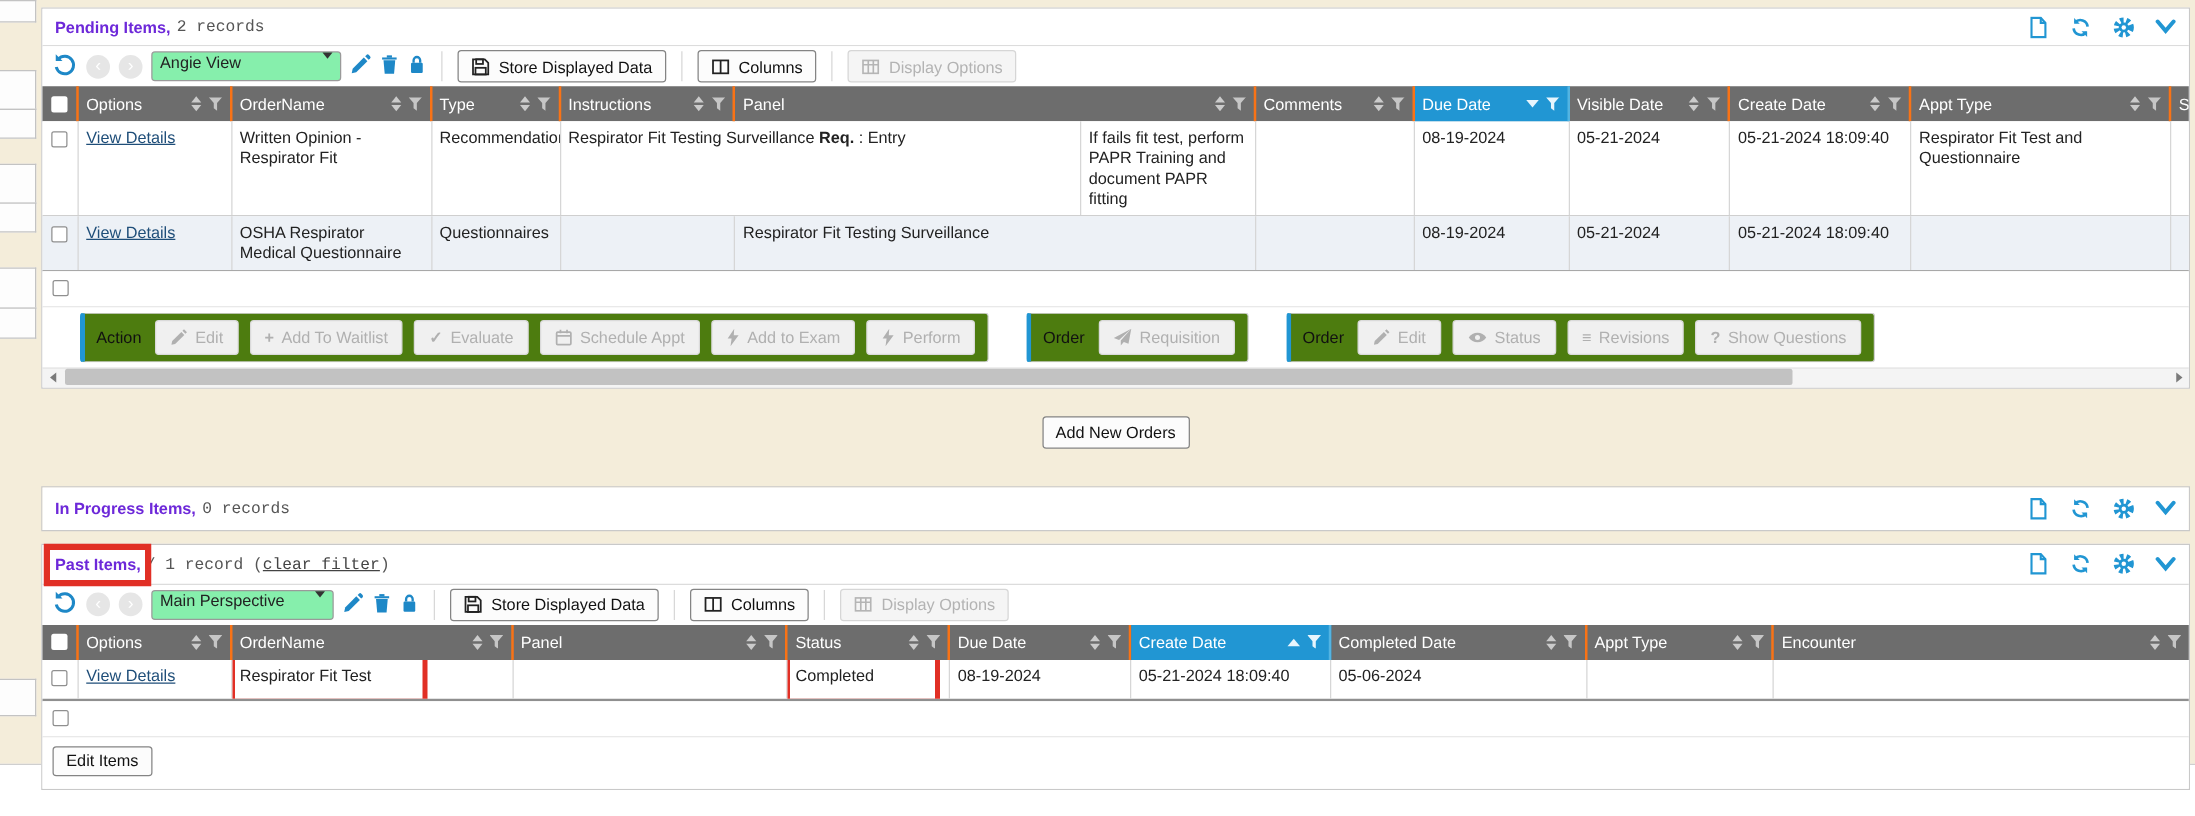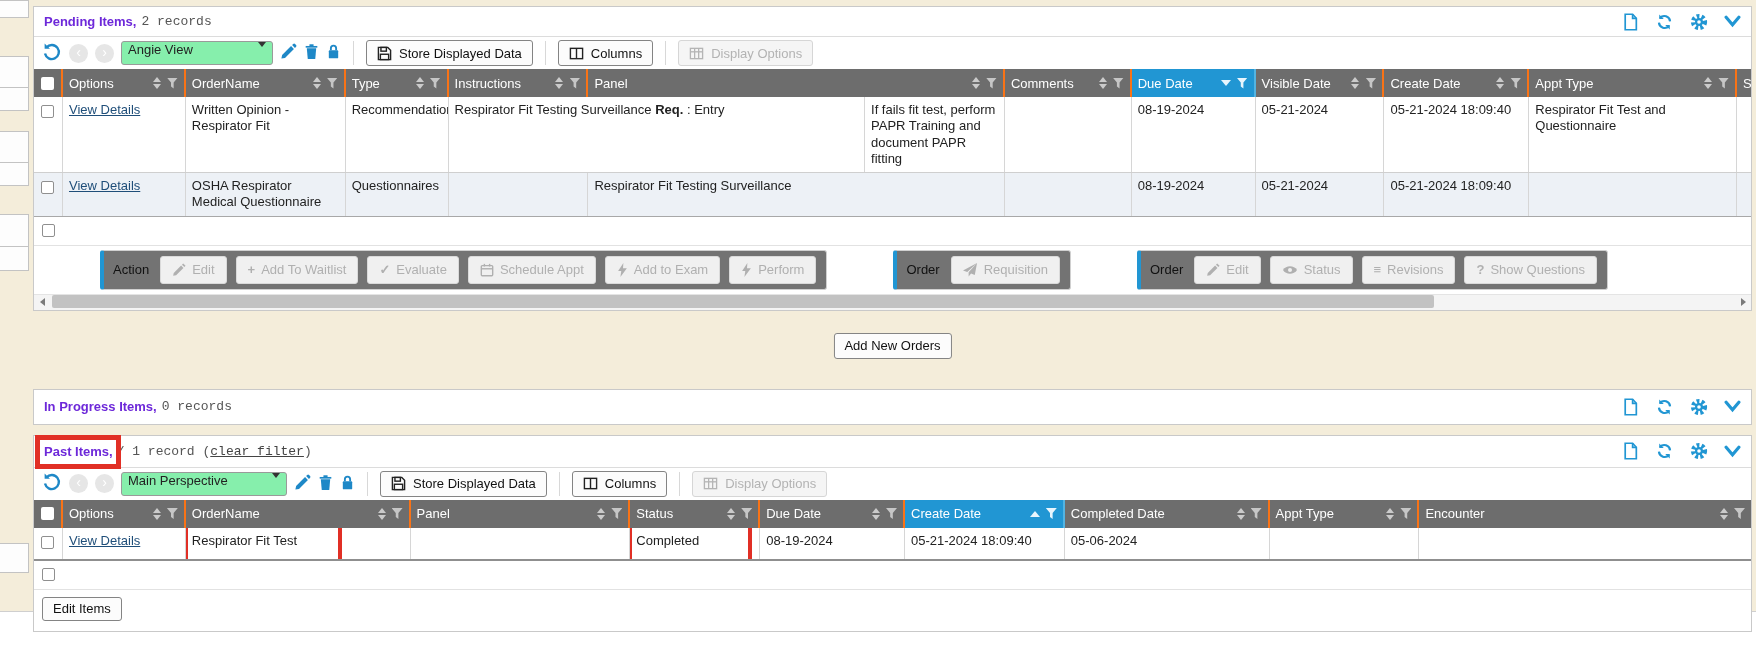--- a/index.html
+++ b/index.html
@@ -80,21 +80,21 @@
 
   .cb { width:13px; height:13px; background:#fff; border:1px solid #8f8f8f; border-radius:2px; display:inline-block; cursor:pointer; }
   .cb-solid { width:13px; height:13px; background:#fff; border-radius:2px; display:inline-block; cursor:pointer; }
 
   .cb-row { height:29px; display:flex; align-items:center; padding-left:8px; border-bottom:1px solid #e2e2e2; background:#fff; }
 
   .action-bar { display:flex; align-items:center; gap:30px; padding:6px 8px 6px 30px; background:#fff; height:48px; }
   .agroup {
     display:flex; align-items:center; gap:9px; height:40px;
     border:1px solid #d0d0d0; border-left:4px solid #2196d3; border-radius:3px;
-    padding:0 10px 0 9px; background:#737373; white-space:nowrap;margin-left:36px;
+    padding:0 10px 0 9px; background:#4d7c0f; white-space:nowrap;
   }
   .agroup .glabel { color:#111; margin-right:2px; }
   .gbtn {
     display:inline-flex; align-items:center; gap:6px;
     background:#f0f0f0; border:1px solid #dadada; border-radius:3px;
     height:28px; padding:0 11px; color:#b0b0b0; font-size:13px; cursor:default; white-space:nowrap;
   }
   .gbtn .gi { color:#b0b0b0; font-weight:bold; }
 
   .hscroll { display:flex; align-items:center; height:16px; background:#f4f4f4; border-top:1px solid #e4e4e4; }
@@ -541,21 +541,21 @@
       </div>
 
       <div class="toolbar">
         <span class="tb-group">
           <span><svg width="20" height="20" viewBox="0 0 20 20">
                 <path d="M4.6 5.4A7 7 0 1 1 3 11.6" fill="none" stroke="#1e88c7" stroke-width="2.4"></path>
                 <path d="M2.6 1.4v5.4h5.4z" fill="#1e88c7"></path>
               </svg></span>
           <span class="circ">‹</span>
           <span class="circ">›</span>
-          <span class="selectbox" style="width:166px">
+          <span class="selectbox" style="width:146px">
             <span>Main Perspective</span>
             <span class="caret"></span>
           </span>
           <span><svg width="17" height="17" viewBox="0 0 16 16">
                 <path d="M2 11.3 10.4 2.9l2.7 2.7L4.7 14l-3.4.7z" fill="#1e88c7"></path>
                 <path d="M11.4 1.9l2.7 2.7 1-1a1.3 1.3 0 0 0 0-1.8l-.9-.9a1.3 1.3 0 0 0-1.8 0z" fill="#1e88c7"></path>
               </svg></span>
           <span><svg width="15" height="17" viewBox="0 0 16 17">
                 <path d="M3 5h10l-1 11.5H4z" fill="#1e88c7"></path>
                 <rect x="1.8" y="2.6" width="12.4" height="1.8" fill="#1e88c7"></rect>

